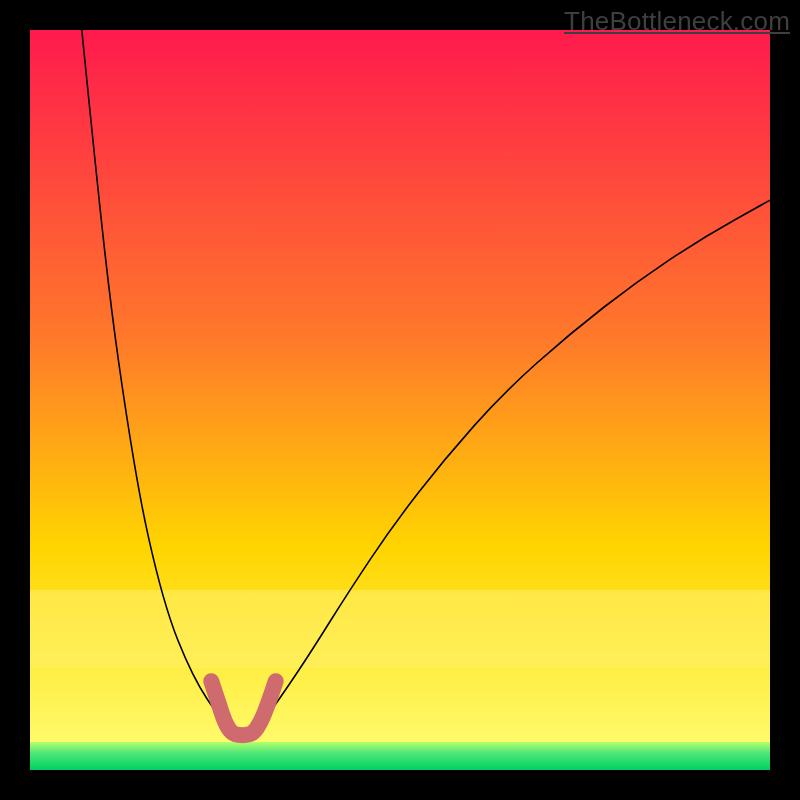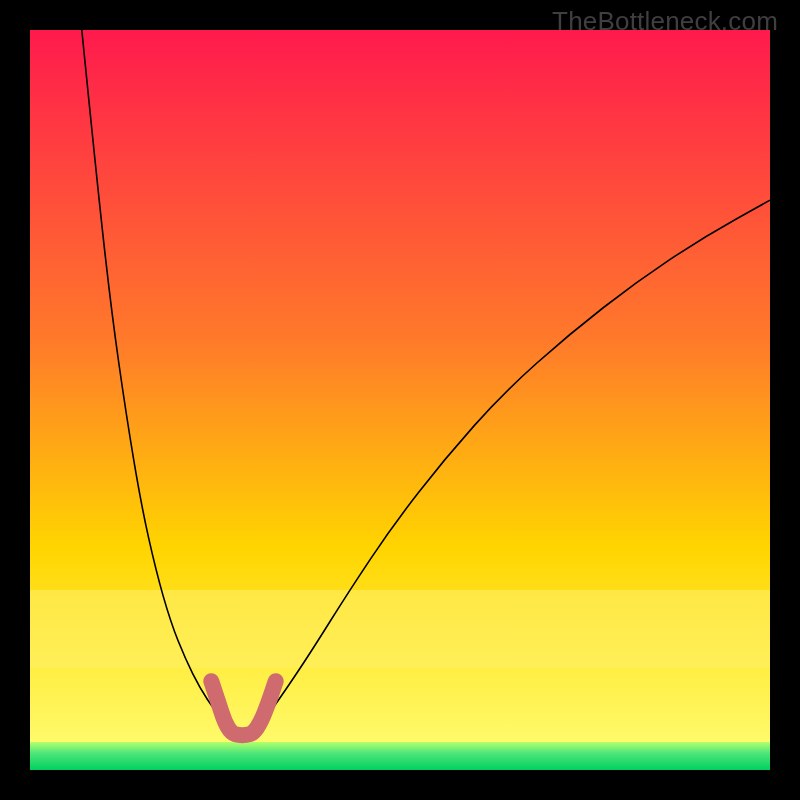--- a/index.html
+++ b/index.html
@@ -19,25 +19,26 @@
   }
   .plot {
     position: absolute;
     left: 30px; top: 30px;
     width: 740px; height: 740px;
     overflow: hidden;
   }
   .watermark {
     position: absolute;
     top: 6px;
-    right: 22px;
+    right: 10px;
     color: #3f3f3f;
     font-size: 26px;
     font-weight: 500;
     letter-spacing: 0.2px;
+    text-decoration: underline;
   }
 </style>
 </head>
 <body>
 
 <div class="frame">
   <div class="plot">
     <svg width="740" height="740" viewBox="0 0 740 740">
       <defs>
         <linearGradient id="bg-grad" x1="0" y1="0" x2="0" y2="1">

